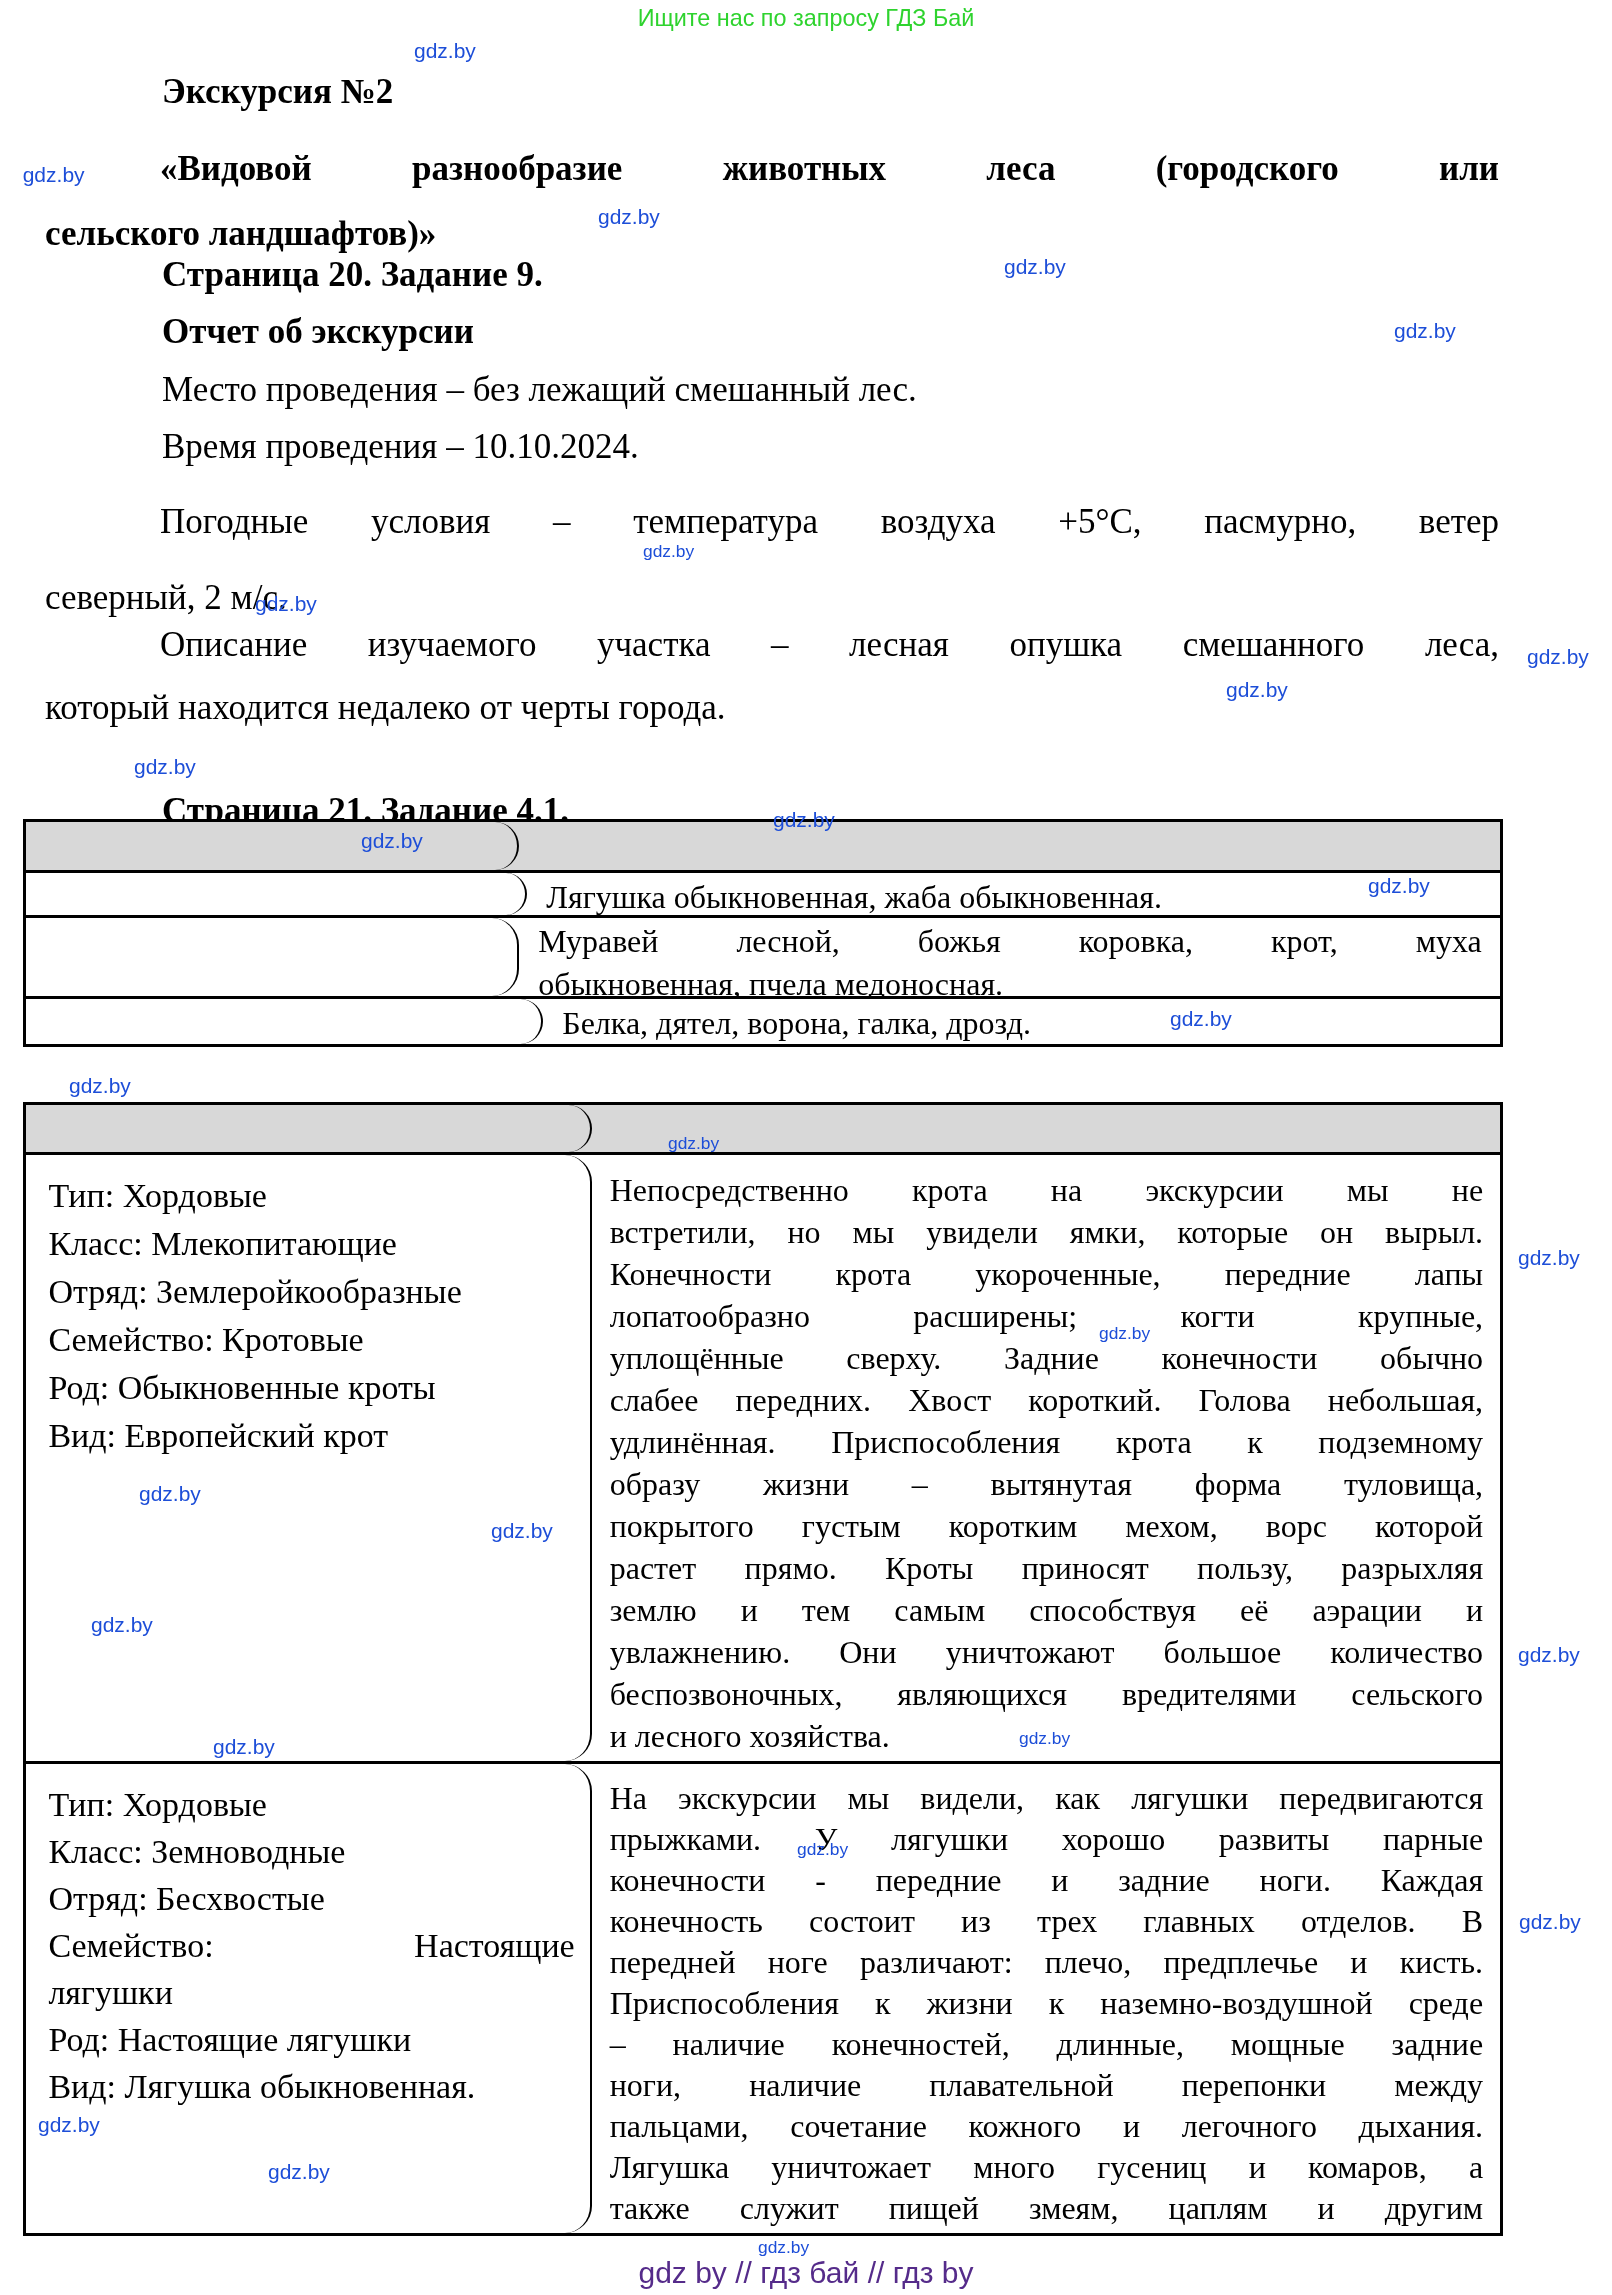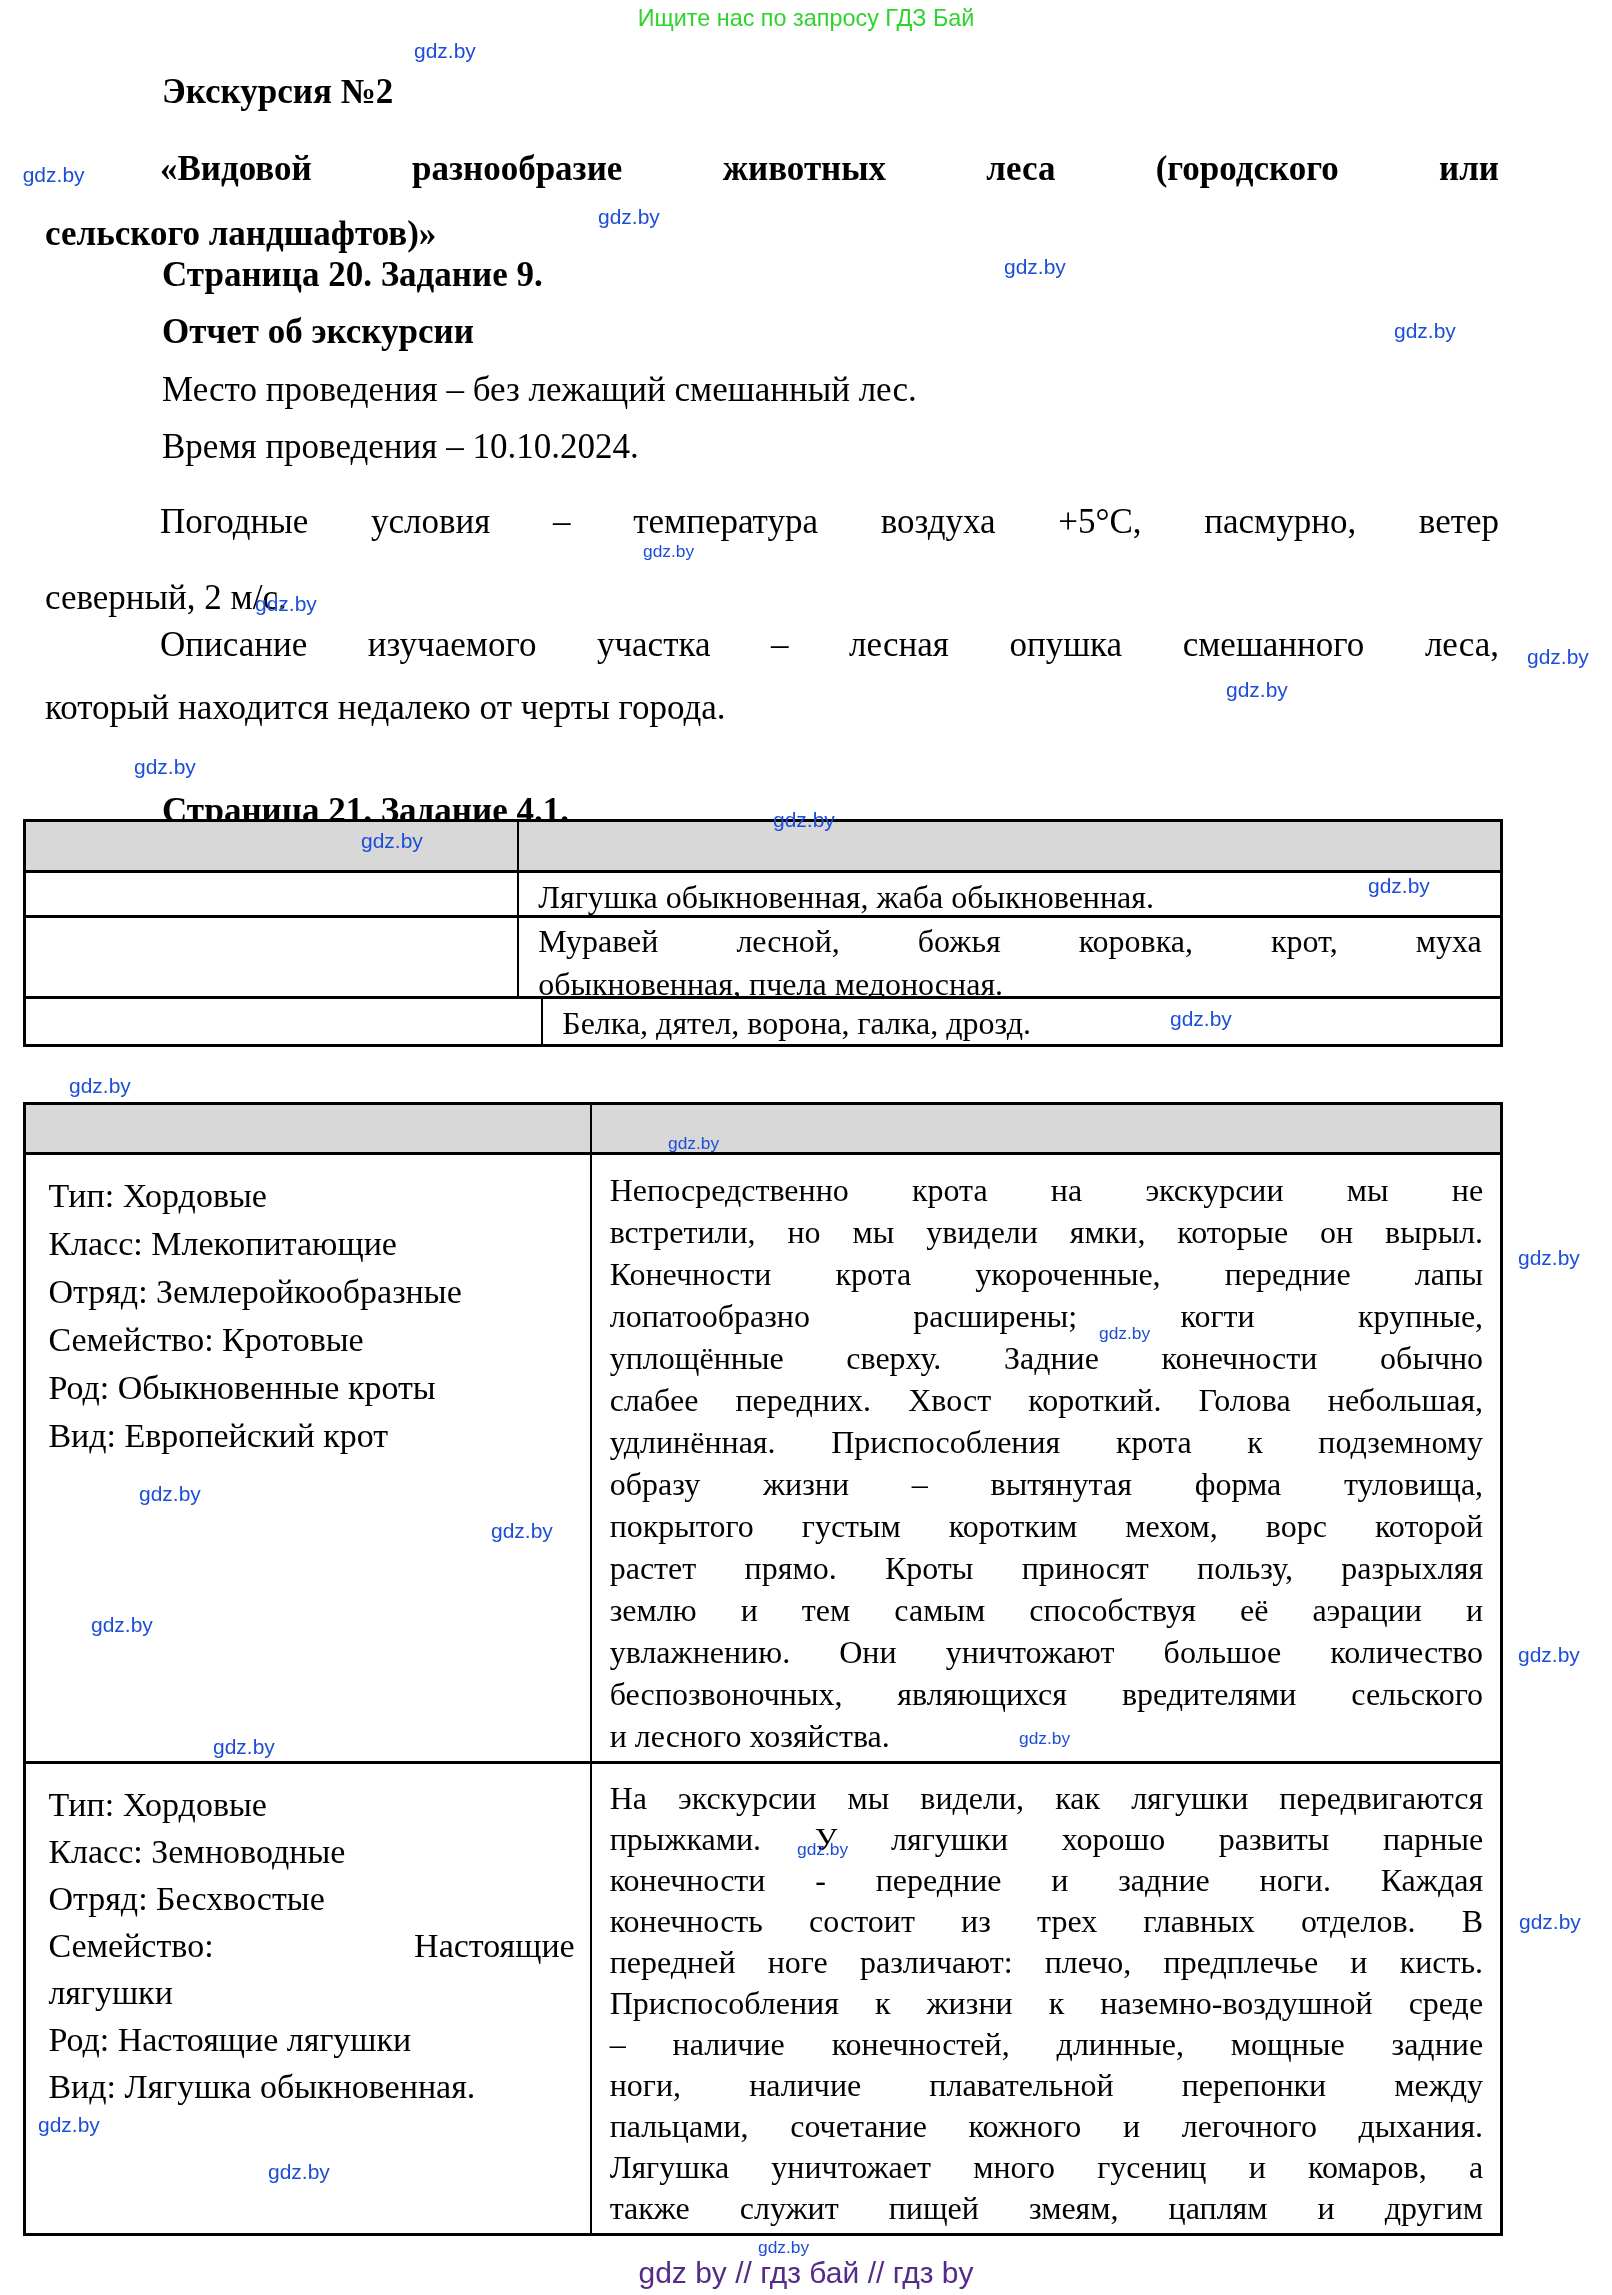--- a/index.html
+++ b/index.html
@@ -35,32 +35,32 @@
 
   .tbl {
     position:absolute; left:22.7px; width:1480px; box-sizing:border-box;
     border:3.8px solid #000; background:#fff; display:flex; flex-direction:column;
   }
   #t1 { top:819px; height:228px; }
   #t2 { top:1102px; height:1134px; }
   .trow { display:flex; border-top:3px solid #000; box-sizing:border-box; overflow:hidden; }
   .trow:first-child { border-top:none; }
   .thead { background:#d8d8d8; }
-  .cl { border-right:2.3px solid #000; box-sizing:border-box; position:relative; flex:none; overflow:hidden; }
+  .cl { border-right:2.3px solid #000; box-sizing:border-box; position:relative; flex:none; overflow:hidden;border-radius:27px; }
   .cr { flex:1; box-sizing:border-box; overflow:hidden; }
   #t1 .cl { width:493px; }
   #t2 .cl { width:566px; padding:16.6px 15px 0 22.7px; font-size:34px; line-height:48px; }
   #t2 .thead .cl { padding:0; }
   #t1 .cr { padding:3px 18px 0 19.6px; font-size:32px; line-height:42px; }
   #t1 .trow.r2 .cr { line-height:43px; padding-top:1.5px; }
   #t2 .cr { padding:13.6px 16.6px 0 18px; font-size:32px; line-height:42px; }
   #t2 .trow.rfrog .cr { line-height:41px; }
   #t2 .trow.rfrog .cl { line-height:47px; }
   .t1h { height:48px; }
-  .t1a { height:45px; }
+  .t1a { height:45px;padding-left:8px; }
   .t1b { height:81px; }
   .t1c { flex:1;padding-left:24px; }
   .t2h { height:47px; }
   .t2a { height:609px; }
   .rfrog { flex:1; }
 
   .footer {
     position:absolute; top:2256px; left:0; width:1612px; text-align:center;
     font-family:"Liberation Sans", sans-serif; font-size:30px; color:#552b8a;
     white-space:nowrap;

